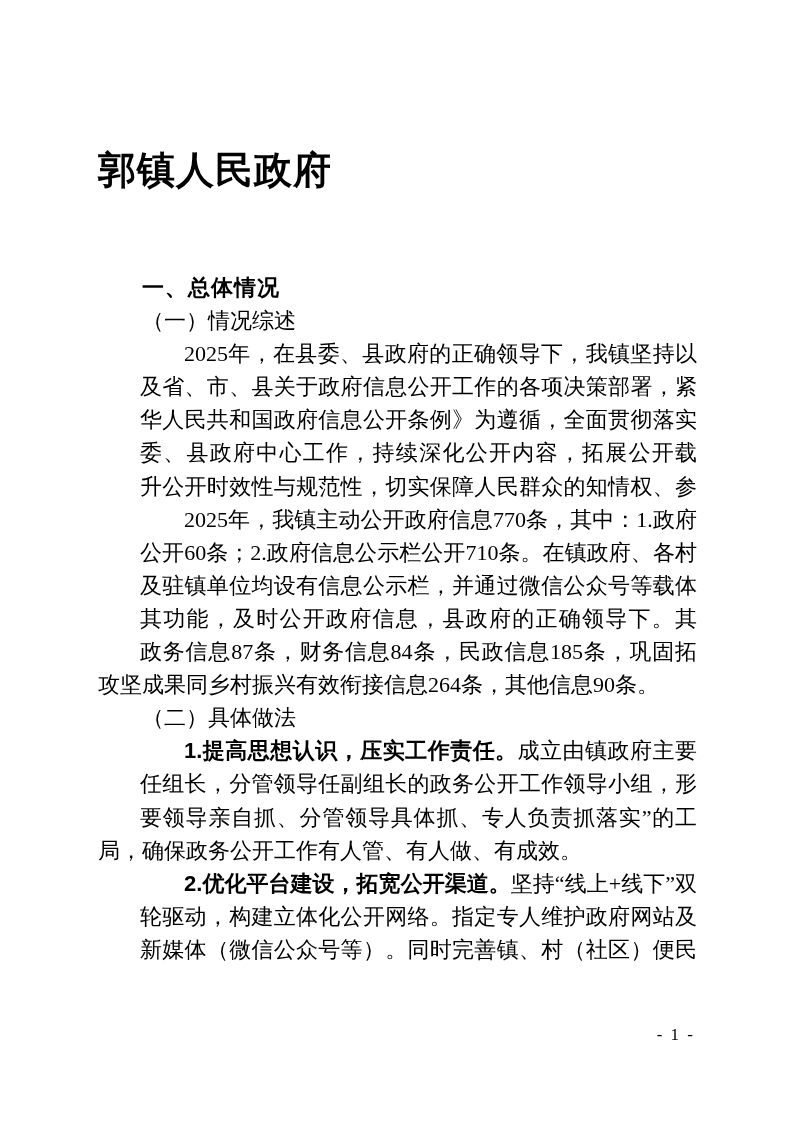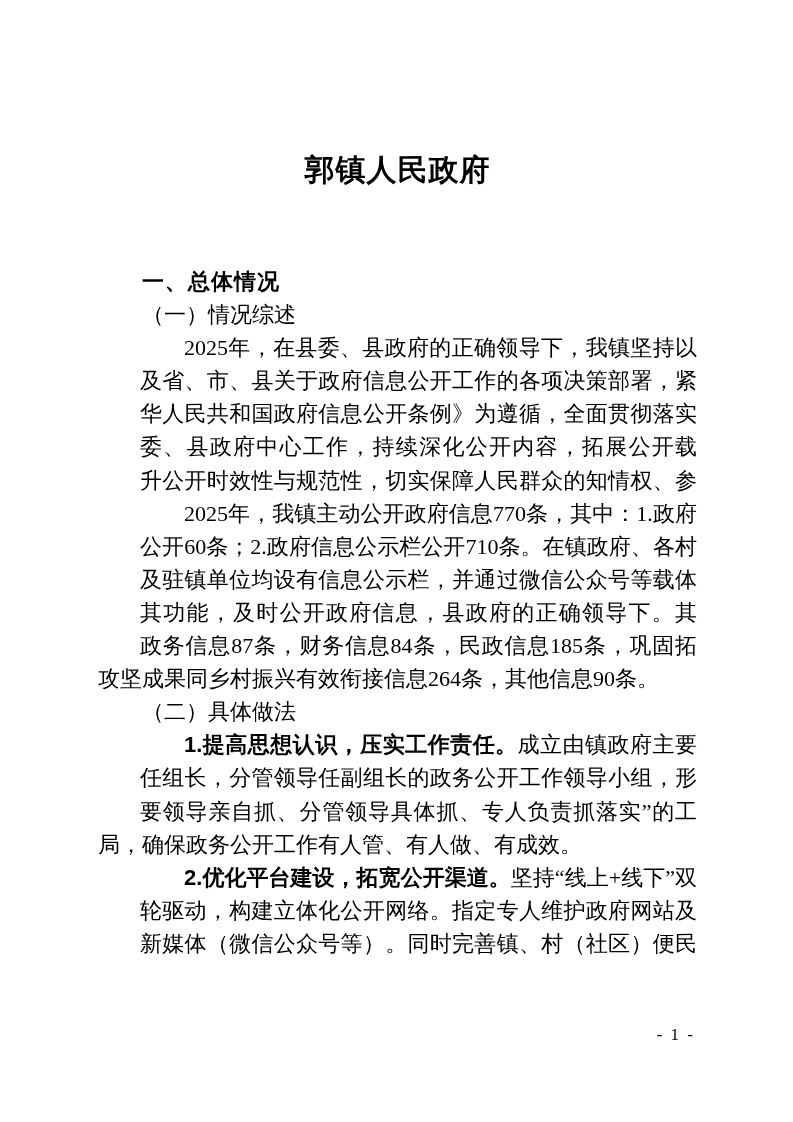--- a/index.html
+++ b/index.html
@@ -14,31 +14,30 @@
     background: #ffffff;
     color: #000000;
     font-family: "Liberation Serif", serif;
     overflow: hidden;
   }
   .title-block {
     position: absolute;
     top: 151px;
     left: 98px;
     width: 599px;
-    text-align: center;
     font-weight: bold;
-    font-size: 30px;
+    font-size: 38px;
     line-height: 38px;
     font-family: "Liberation Serif", serif;
     letter-spacing: 1px;
     white-space: nowrap;
   }
   .content {
     position: absolute;
-    top: 265px;
+    top: 271px;
     left: 98px;
     width: 599px;
     font-size: 22px;
   }
   .line {
     height: 33.1px;
     line-height: 33.1px;
     white-space: nowrap;
     overflow: hidden;
     text-align: left;

